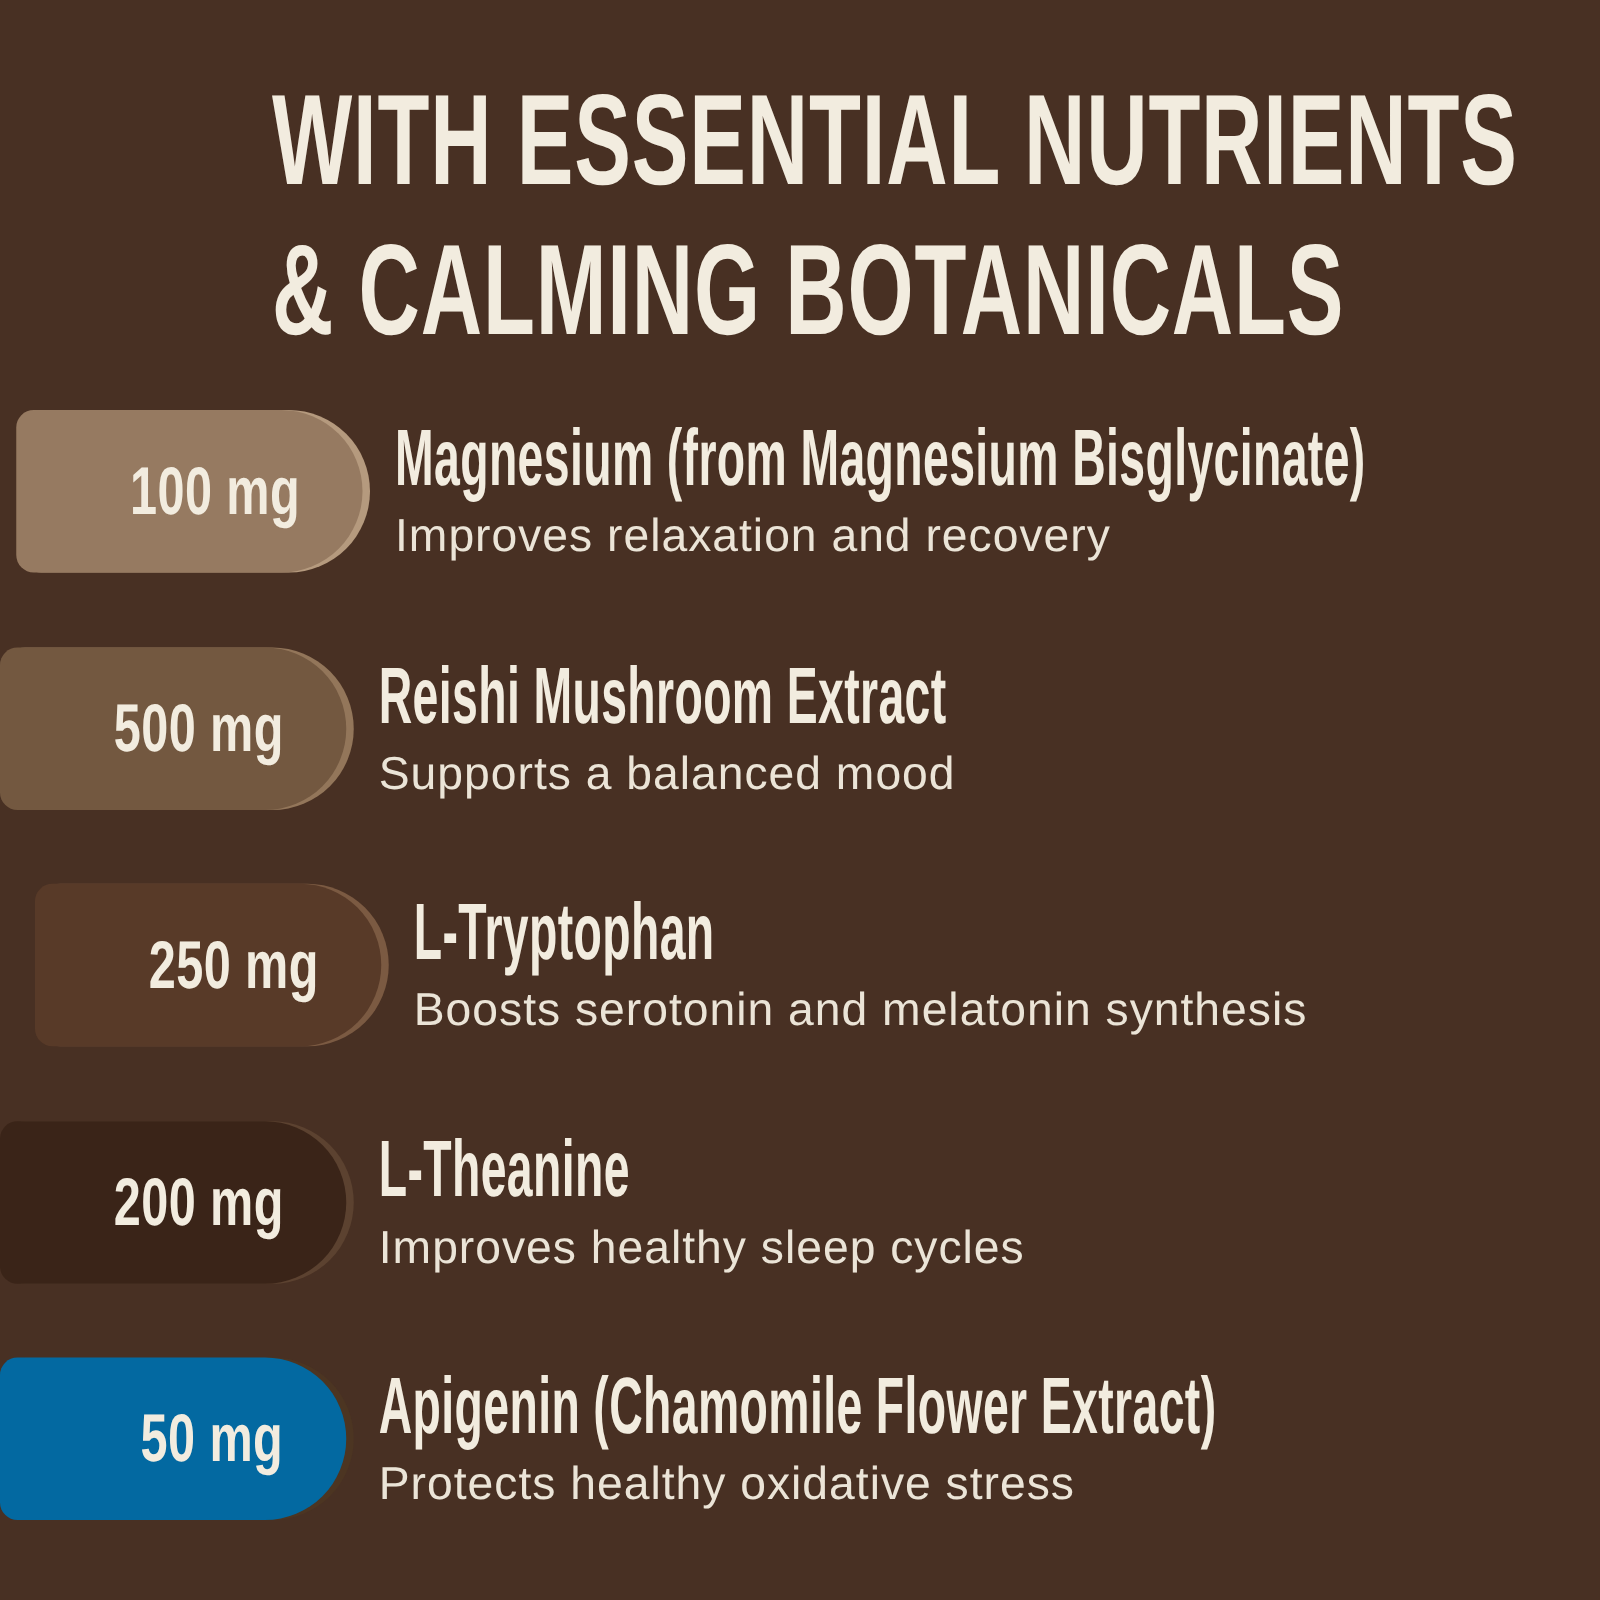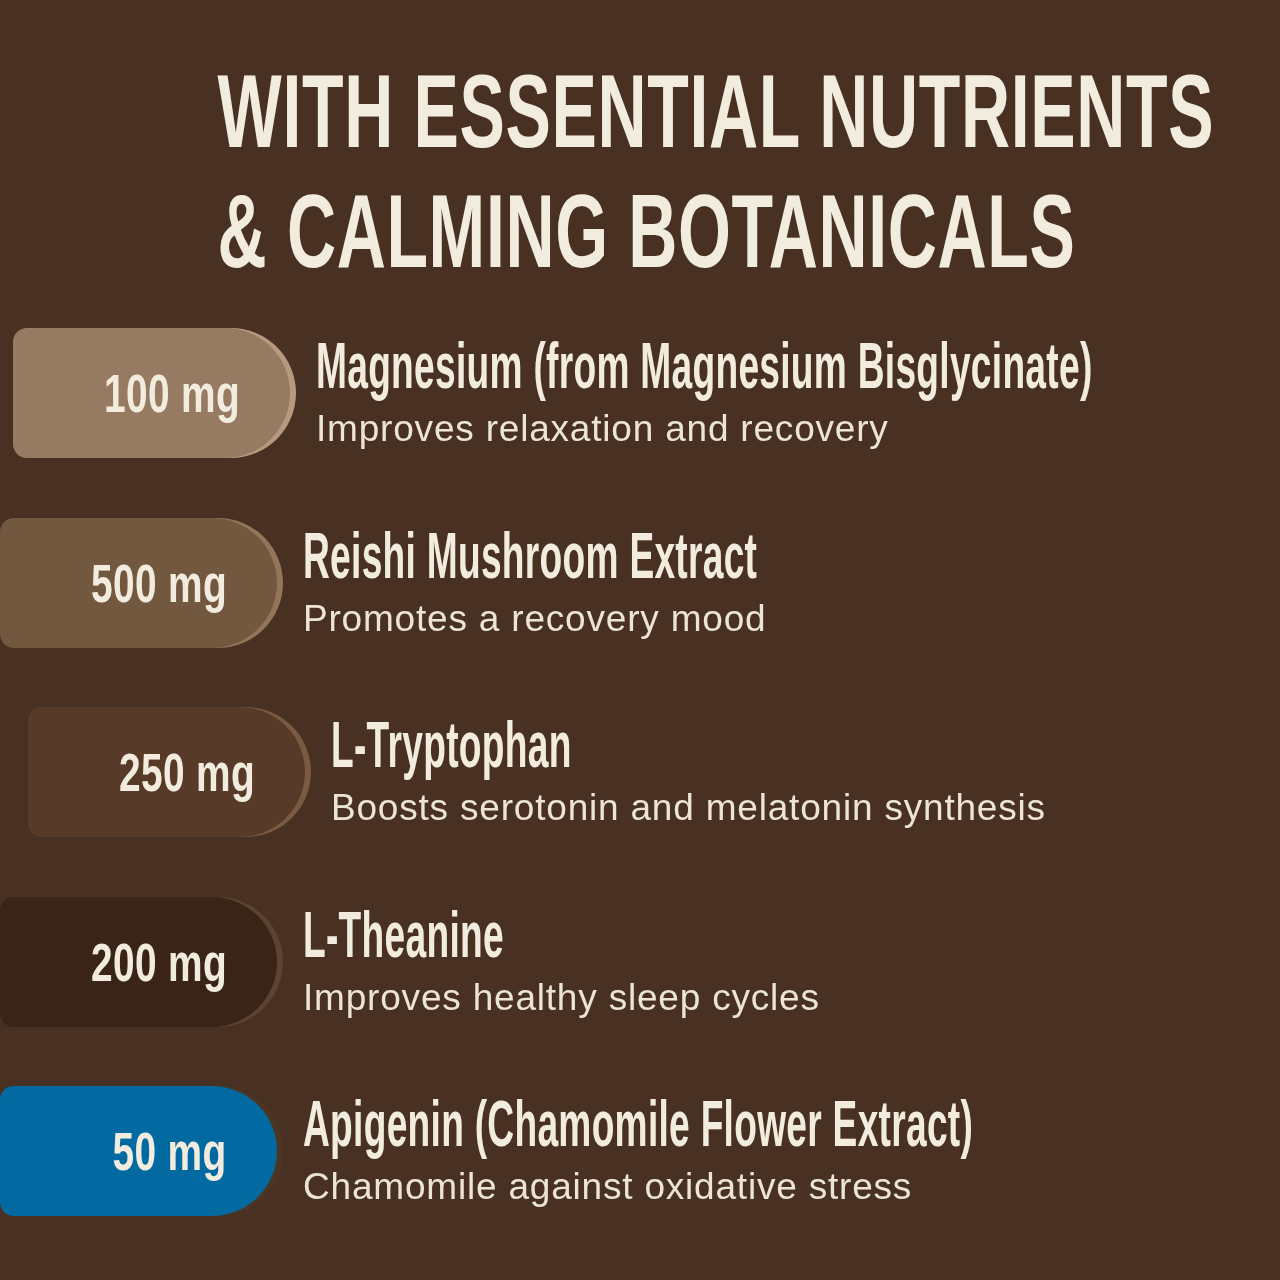--- a/index.html
+++ b/index.html
@@ -66,21 +66,21 @@
       <div class="idesc">Improves relaxation and recovery</div>
     </div>
   </div>
 
   <div class="row r2">
     <div class="pill" style="background-color: rgb(115, 88, 64); box-shadow: rgb(147, 118, 90) 6px 0px 0px 0px;">
       <span class="dose">500 mg</span>
     </div>
     <div class="rowtext">
       <div class="iname">Reishi Mushroom Extract</div>
-      <div class="idesc">Promotes a recovery mood</div>
+      <div class="idesc">Supports a balanced mood</div>
     </div>
   </div>
 
   <div class="row r3">
     <div class="pill" style="background-color: rgb(88, 58, 40); box-shadow: rgb(123, 90, 66) 6px 0px 0px 0px;">
       <span class="dose">250 mg</span>
     </div>
     <div class="rowtext">
       <div class="iname">L-Tryptophan</div>
       <div class="idesc">Boosts serotonin and melatonin synthesis</div>
@@ -96,17 +96,17 @@
       <div class="idesc">Improves healthy sleep cycles</div>
     </div>
   </div>
 
   <div class="row r5">
     <div class="pill" style="background-color: #0369a1; box-shadow: rgb(76, 53, 34) 6px 0px 0px 0px;">
       <span class="dose">50 mg</span>
     </div>
     <div class="rowtext">
       <div class="iname">Apigenin (Chamomile Flower Extract)</div>
-      <div class="idesc">Chamomile against oxidative stress</div>
+      <div class="idesc">Protects healthy oxidative stress</div>
     </div>
   </div>
 
 </div>
 
 </body></html>

